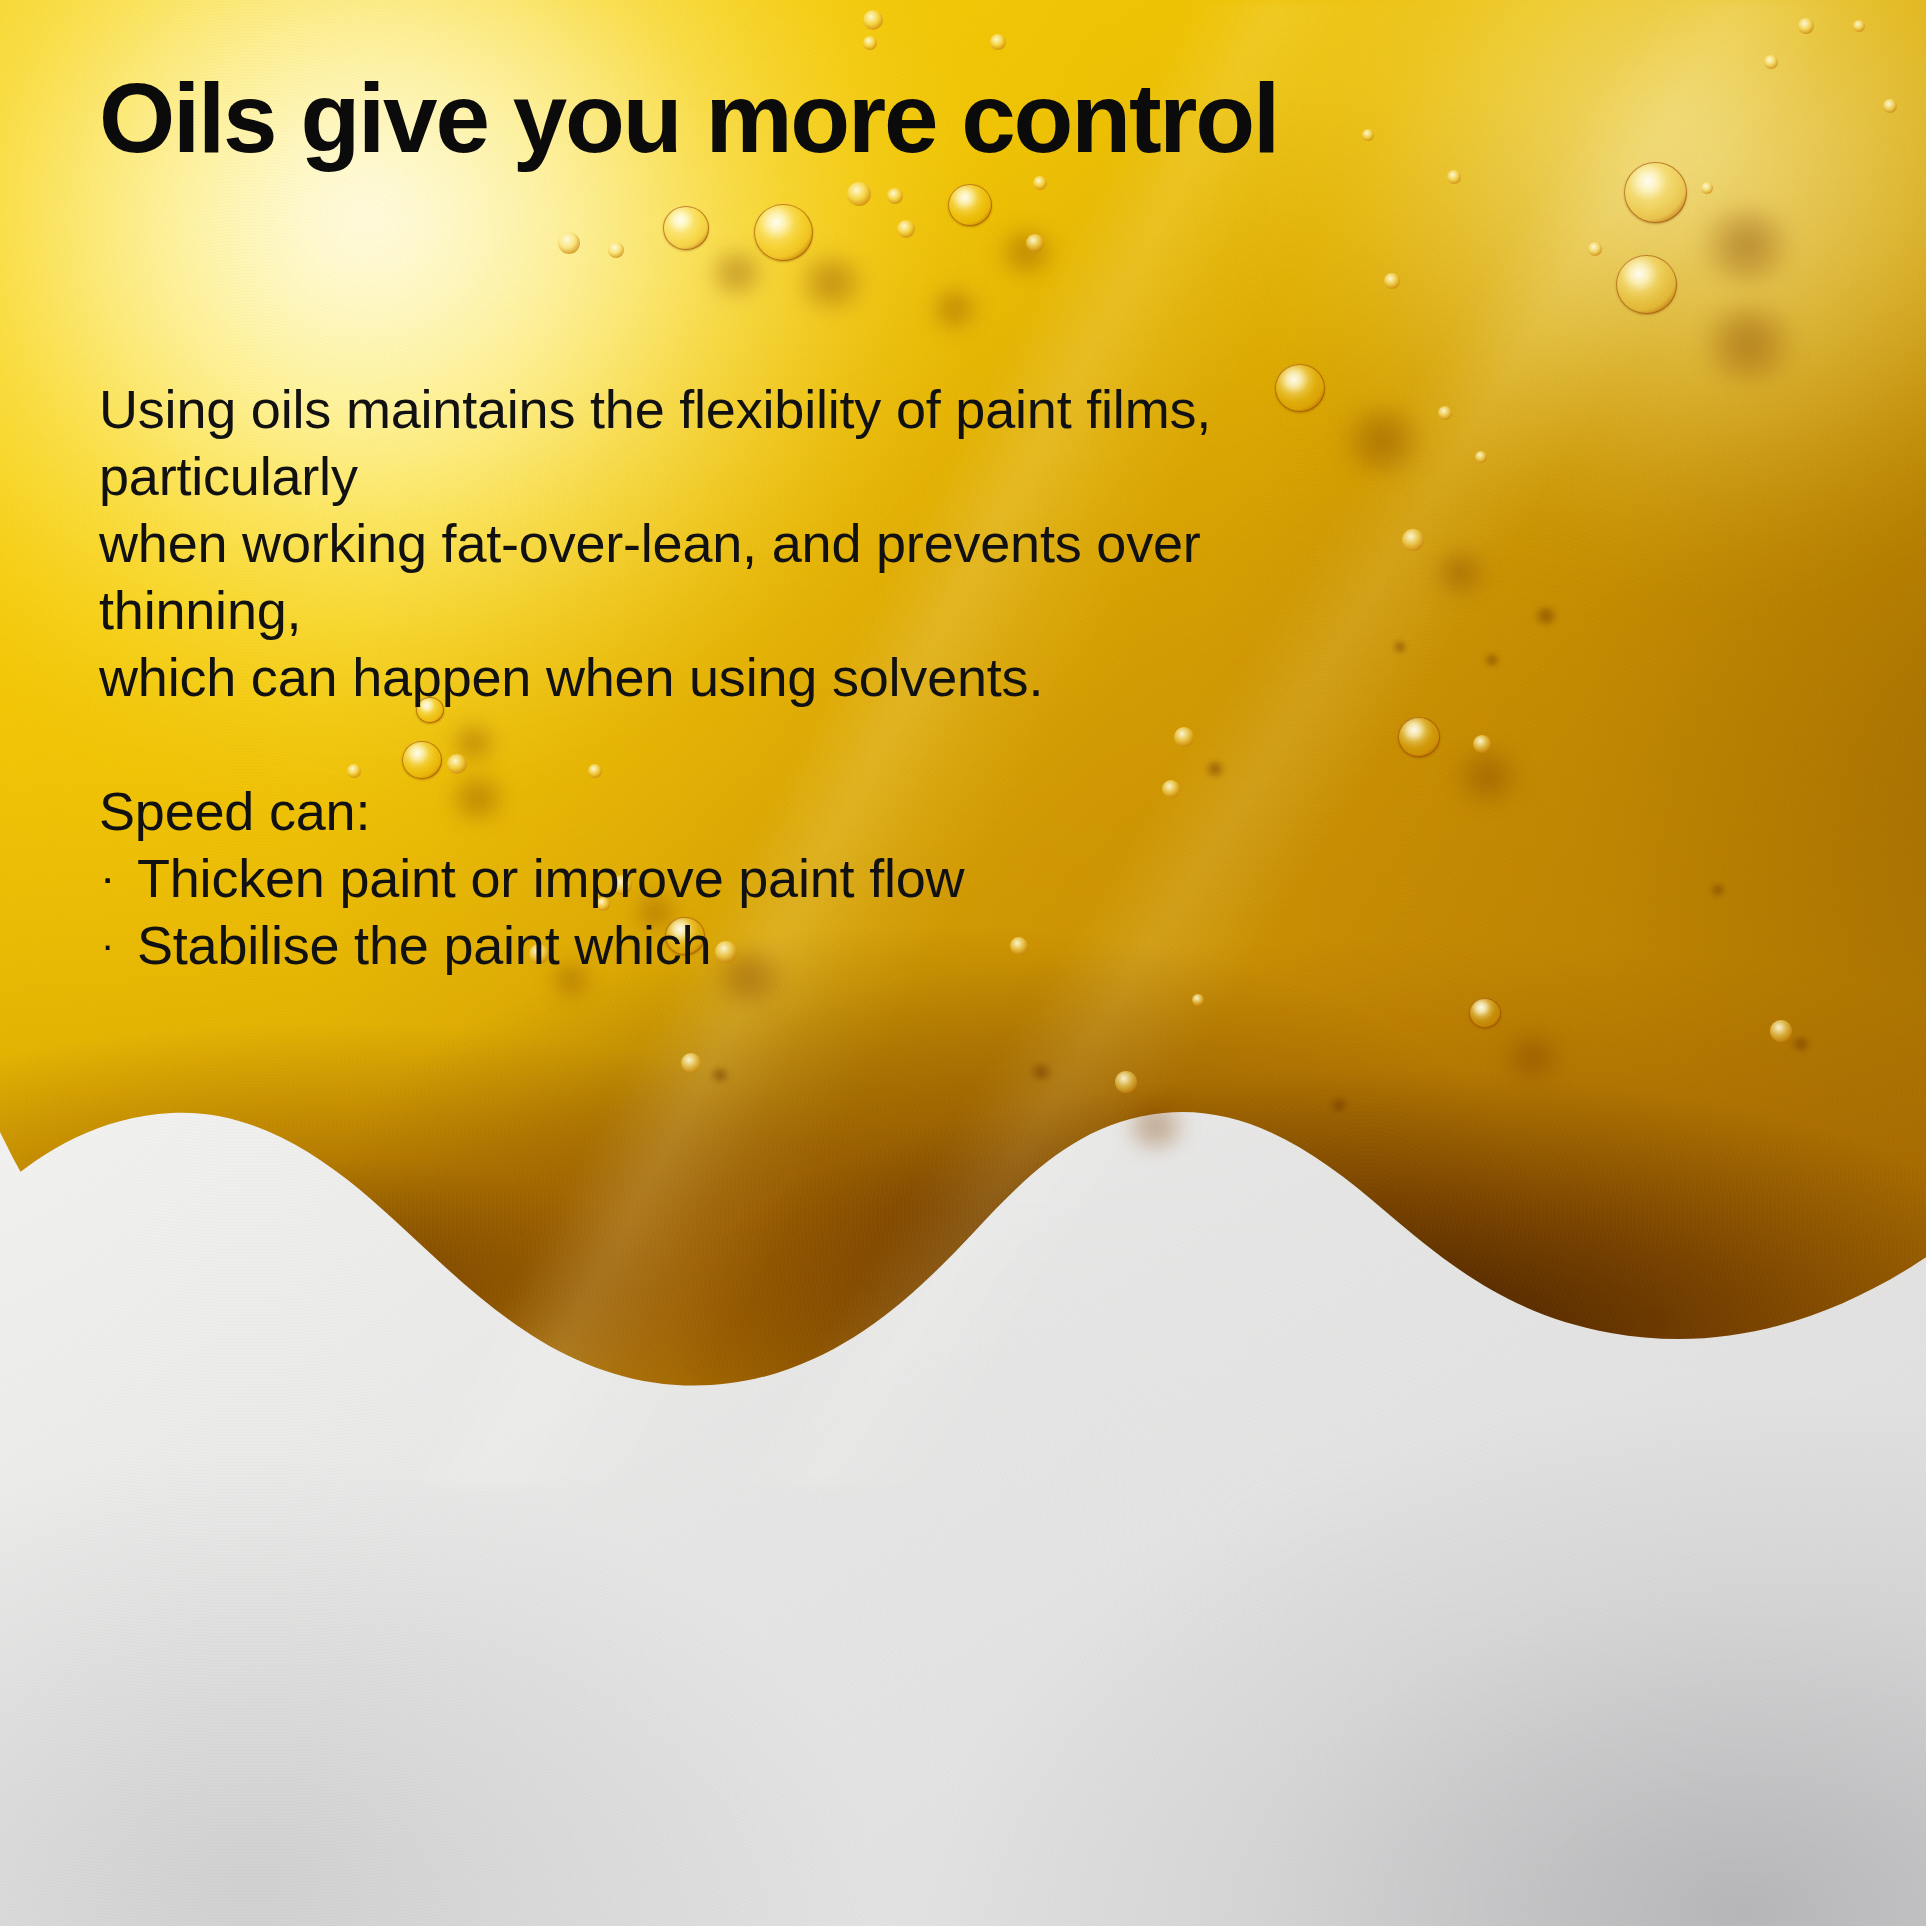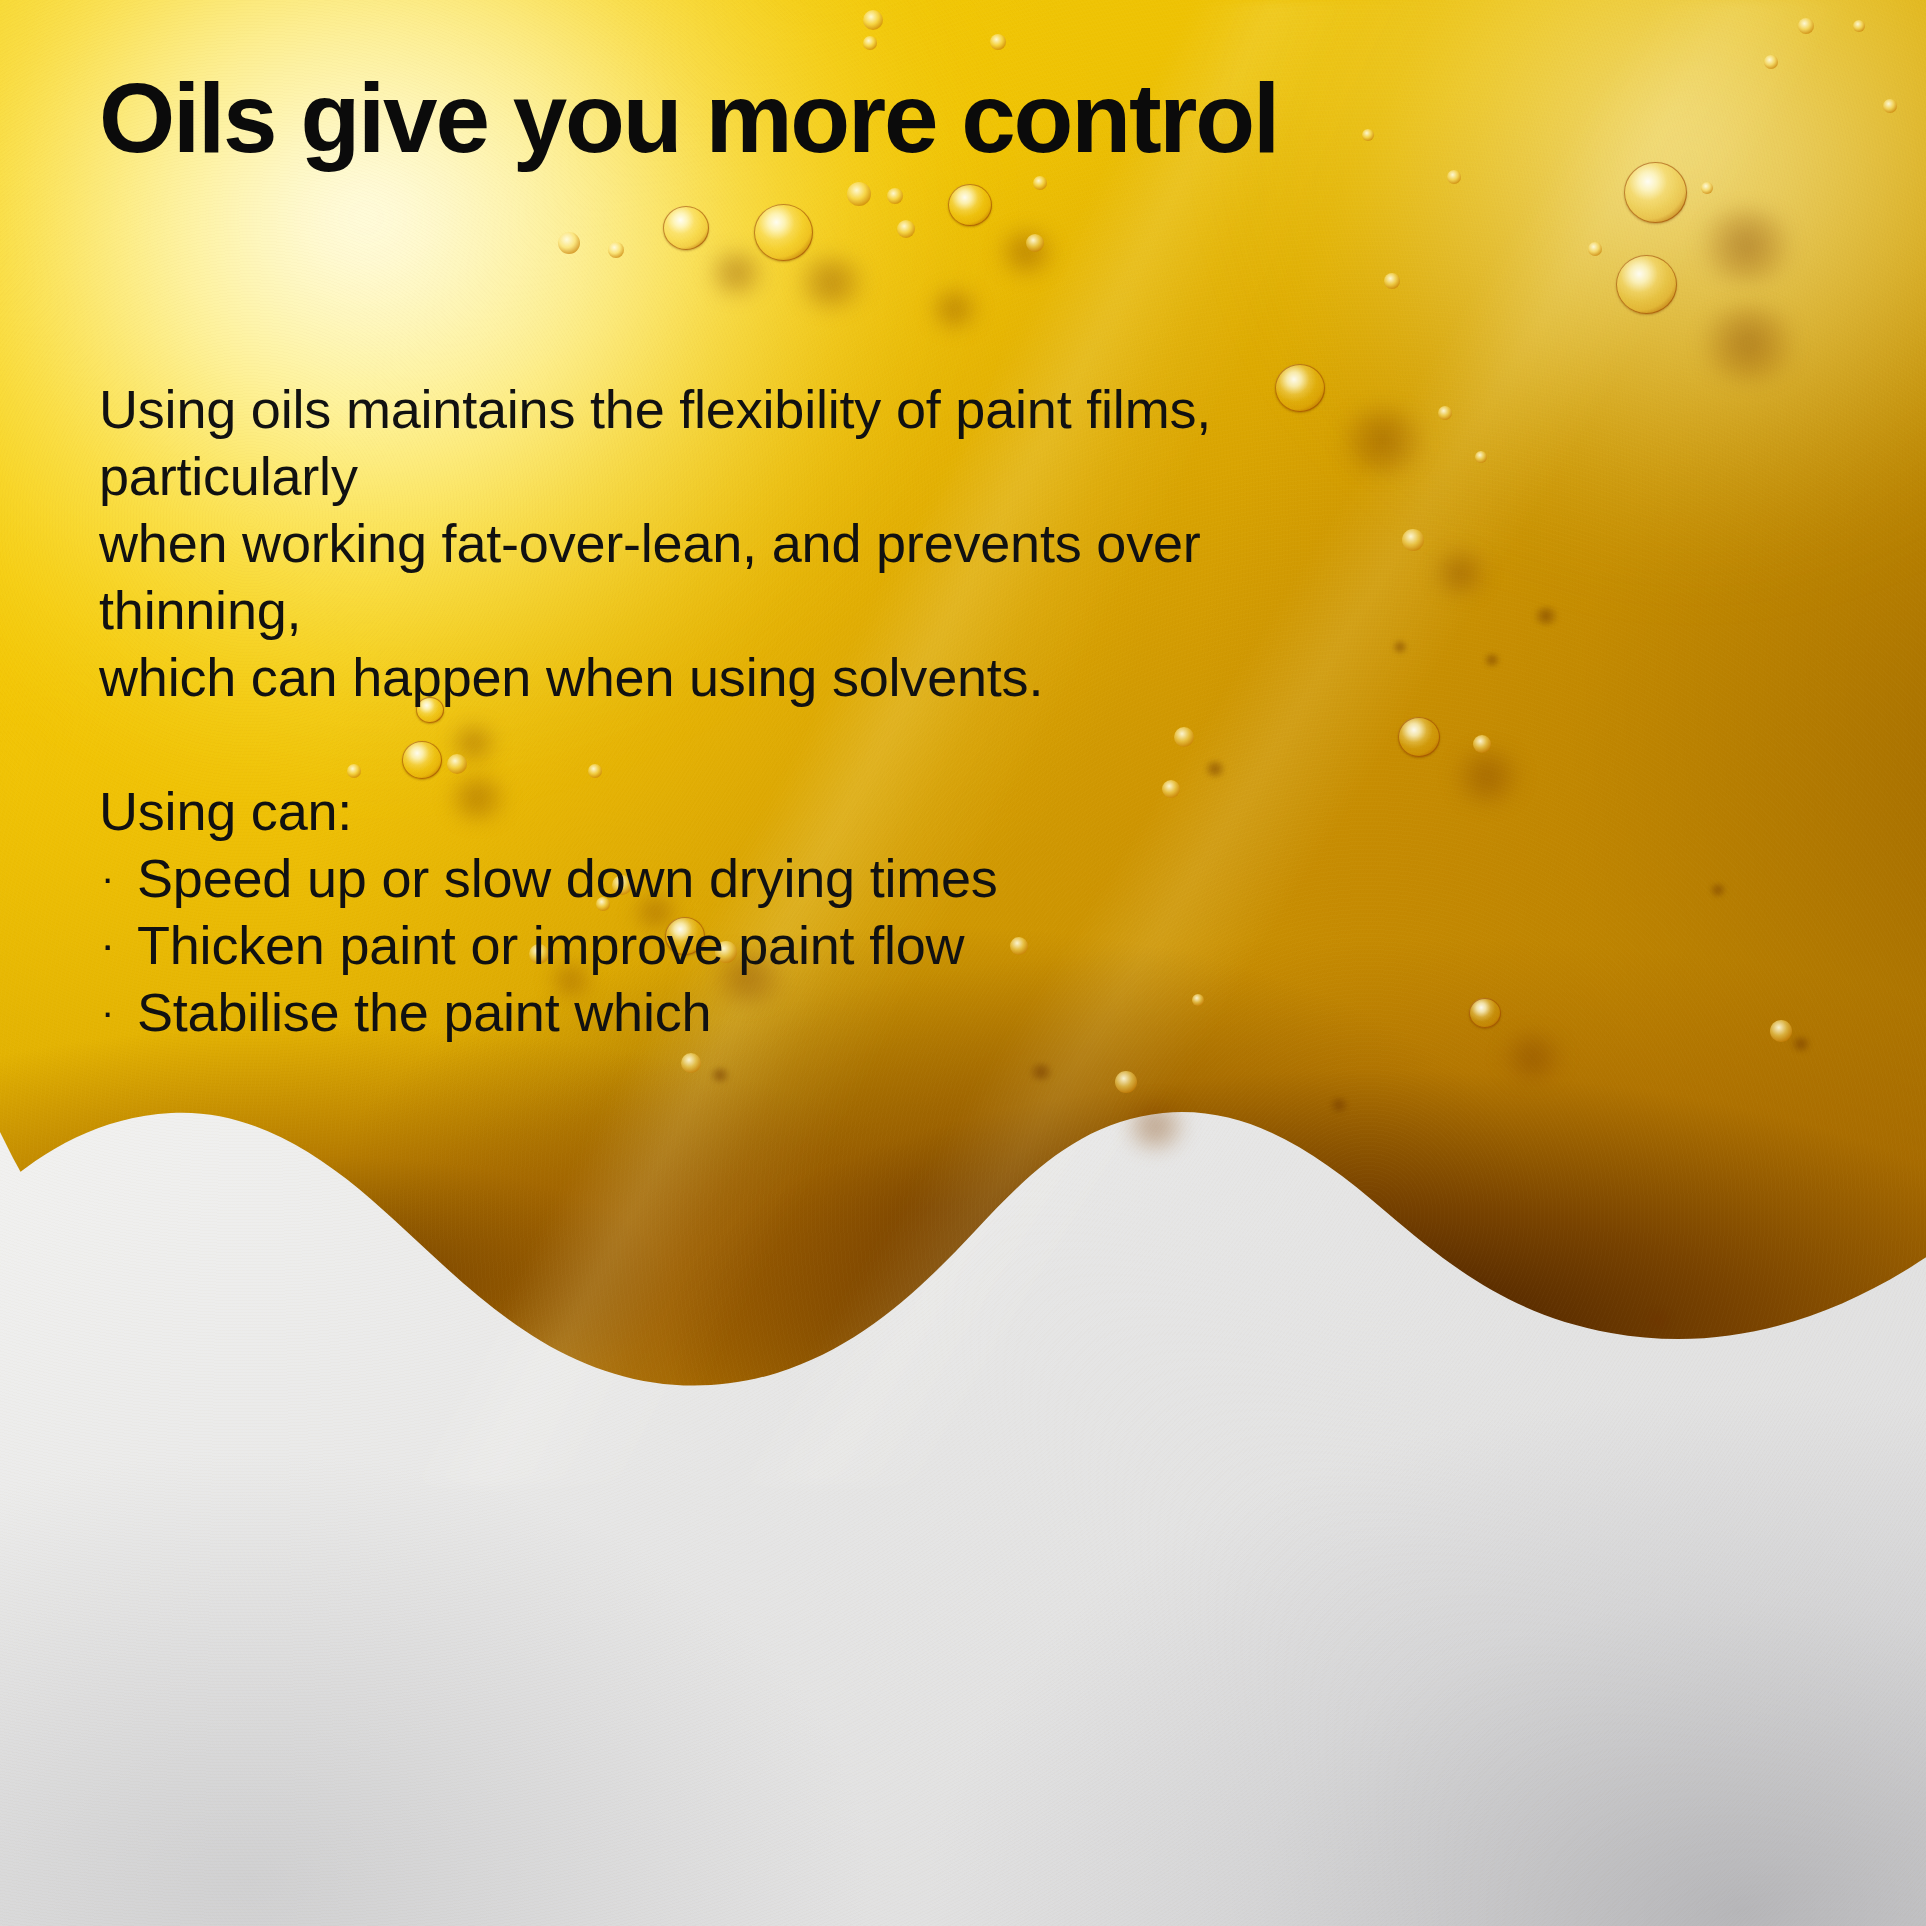--- a/index.html
+++ b/index.html
@@ -360,26 +360,25 @@
     <h1 class="headline">Oils give you more control</h1>
 
     <div class="body-block">
 
       <p class="para">Using oils maintains the flexibility of paint films, particularly
 when working fat-over-lean, and prevents over thinning,
 which can happen when using solvents.</p>
 
 
       <div>
-        <p class="list-intro">Using can:</p>
+        <p class="list-intro">Speed can:</p>
 
         <ul class="bullets">
           <li>
             <span class="marker">·</span>
-            <span>Speed up or slow down drying times</span>
           </li>
           <li>
             <span class="marker">·</span>
           </li>
           <li>
             <span class="marker">·</span>
             <span>Thicken paint or improve paint flow</span>
           </li>
           <li>
             <span class="marker">·</span>

